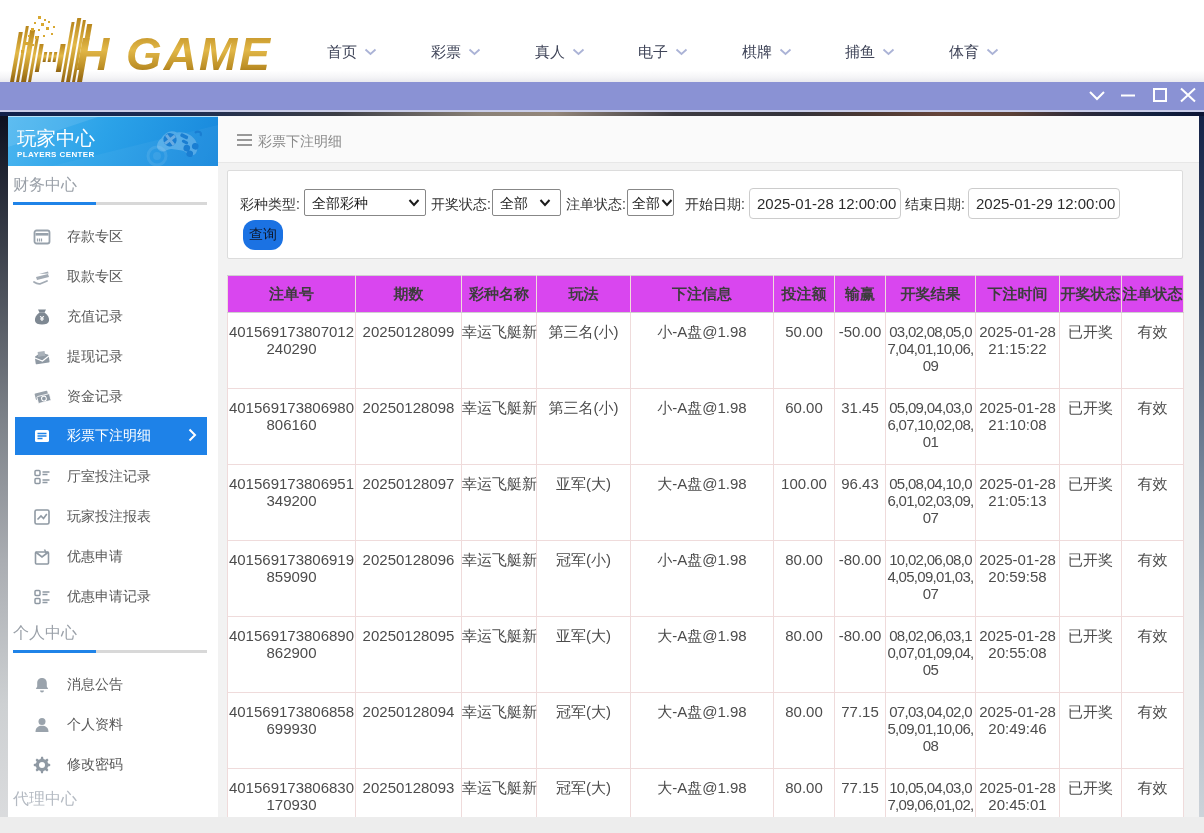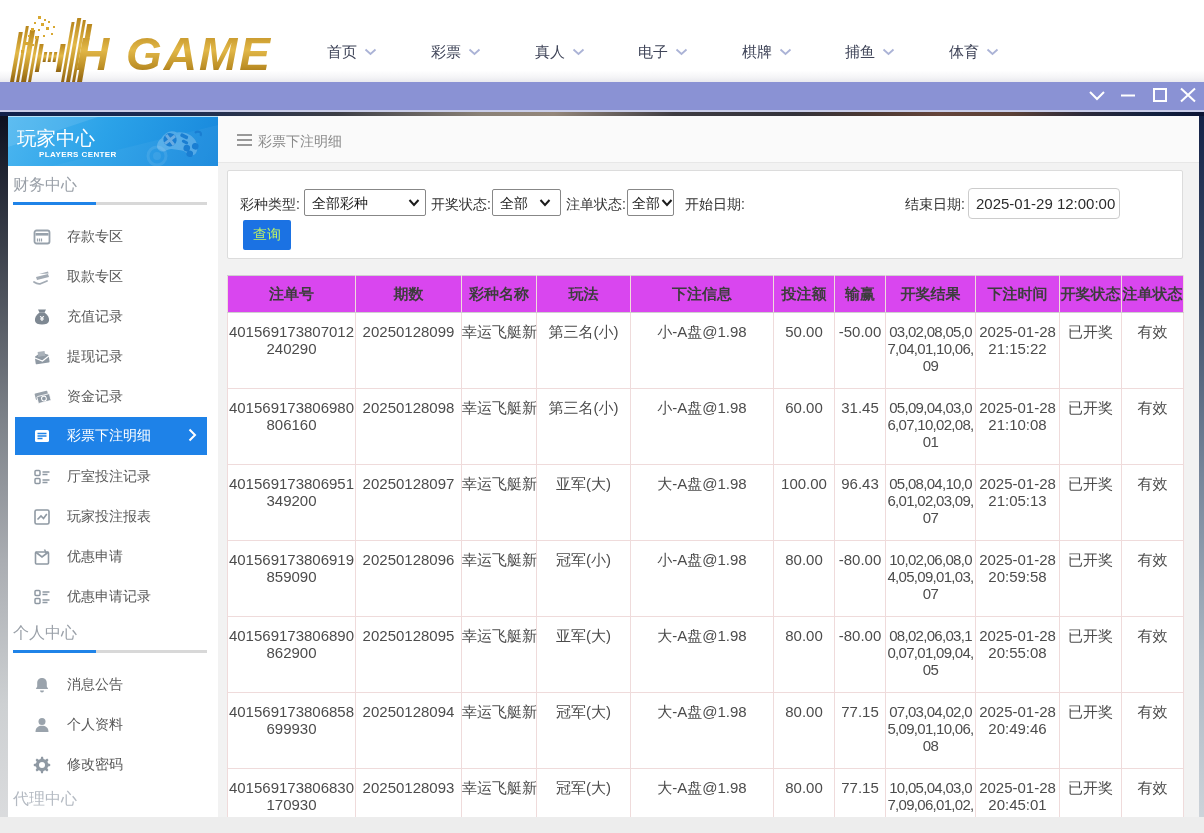--- a/index.html
+++ b/index.html
@@ -33,21 +33,21 @@
 #bstrip { position:absolute; left:0; top:817px; width:1204px; height:16px;
   background:#ededed; z-index:50; }
 
 
 #sidebar { position:absolute; left:8px; top:116px; width:210px; height:701px; background:#fff;text-align:center; }
 #phead { position:absolute; left:0; top:0; width:210px; height:50px;
   background:linear-gradient(115deg,#4cb6f0 0%,#2ba2e8 45%,#1787dc 100%); overflow:hidden;
   border-top:1px solid #b9e2f6; }
 #phead .t1 { position:absolute; left:9px; top:8px; color:#fff; font-size:19.5px; }
 #phead .t2 { position:absolute; left:9px; top:32.5px; color:#fff; font-size:8px;
-  font-weight:bold; letter-spacing:0.4px;margin-left:22px; }
+  font-weight:bold; letter-spacing:0.4px; }
 .sectitle { position:absolute; left:5px; font-size:16px; color:#9aa0a8; }
 .secline { position:absolute; left:5px; width:194px; height:3px; background:#d8d8d8; }
 .secline i { position:absolute; left:0; top:0; width:83px; height:3px; background:#1f83e8; display:block; }
 .mitem { position:absolute; left:7px; width:192px; height:38px; display:flex; align-items:center;
   font-size:14px; color:#595959; }
 .mitem .mi { width:18px; height:18px; margin-left:18px; margin-right:16px; flex:none; }
 .mitem.sel { background:#1e82e8; color:#fff; }
 .mitem.sel .arr { position:absolute; right:10px; top:11px; }
 
 
@@ -62,22 +62,22 @@
   border:1px solid #dcdcdc; border-radius:2px; }
 .flabel { position:absolute; top:80px; font-size:14px; color:#333; z-index:2; }
 .fsel { position:absolute; top:73px; height:27px; border:1px solid #878787; border-radius:2px;
   background:#fff; font-size:14px; color:#1c1c1c; font-family:"Liberation Sans",sans-serif;
   appearance:none; -webkit-appearance:none; padding-left:7px; z-index:2; }
 .fsel.s3 { padding-left:4px; }
 .selarr { position:absolute; top:83px; z-index:3; pointer-events:none; }
 .fdate { position:absolute; top:71.5px; height:31px; border:1px solid #ccc; border-radius:4px;
   background:#fff; font-size:15px; color:#2b2b2b; display:flex; align-items:center;
   padding-left:7px; z-index:2; white-space:nowrap; }
-#qbtn { position:absolute; left:25px; top:104px; width:48px; height:30px; background:#1b72e3;
-  border-radius:2px; color:#bef264; font-size:14px; display:flex; align-items:center;
+#qbtn { position:absolute; left:25px; top:104px; width:40px; height:30px; background:#1b72e3;
+  border-radius:12px; color:#0f172a; font-size:14px; display:flex; align-items:center;
   justify-content:center; z-index:2; }
 
 #tblwrap { position:absolute; left:9px; top:159px; width:956px; }
 table { border-collapse:collapse; table-layout:fixed; width:956px; background:#fff; }
 th { height:37px; background:#d946ef; border:1px solid #efdbdb; border-top:1px solid #cfcfcf;
   border-bottom:1px solid #cfcfcf; font-size:15px; font-weight:bold; color:#3d3d3d;
   text-align:center; padding:0; }
 td { height:76px; border:1px solid #efdbdb; font-size:15px; color:#4c4c4c; text-align:center;
   vertical-align:top; padding:10px 0 0 0; line-height:17px; white-space:nowrap; }
 td.res { letter-spacing:-0.7px; }
@@ -300,20 +300,21 @@
     <select class="fsel" style="left:274px;width:69px"><option>全部</option></select>
     <svg class="selarr" style="left:321px" width="12" height="8">
         <path d="M1.5 1 L6 6 L10.5 1" stroke="#1c1c1c" stroke-width="2" fill="none"></path>
       </svg>
     <div class="flabel" style="left:348px">注单状态:</div>
     <select class="fsel s3" style="left:409px;width:47px"><option>全部</option></select>
     <svg class="selarr" style="left:443px" width="12" height="8">
         <path d="M1.5 1 L6 6 L10.5 1" stroke="#1c1c1c" stroke-width="2" fill="none"></path>
       </svg>
     <div class="flabel" style="left:467px">开始日期:</div>
+    <div class="fdate" style="left:531px;width:152px">2025-01-28 12:00:00</div>
     <div class="flabel" style="left:687px">结束日期:</div>
     <div class="fdate" style="left:750px;width:152px">2025-01-29 12:00:00</div>
     <div id="qbtn">查询</div>
 
     <div id="tblwrap">
       <table>
         <colgroup>
           <col style="width:128px">
             <col style="width:106px">
             <col style="width:75px">

